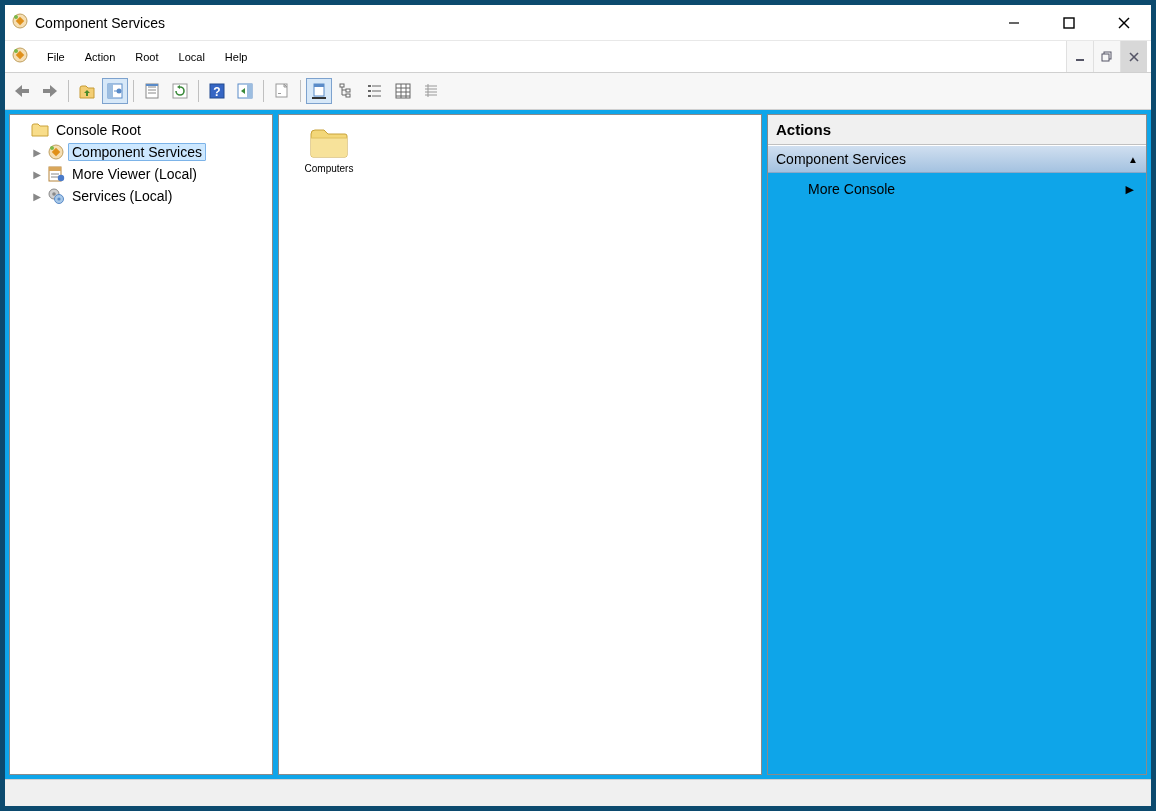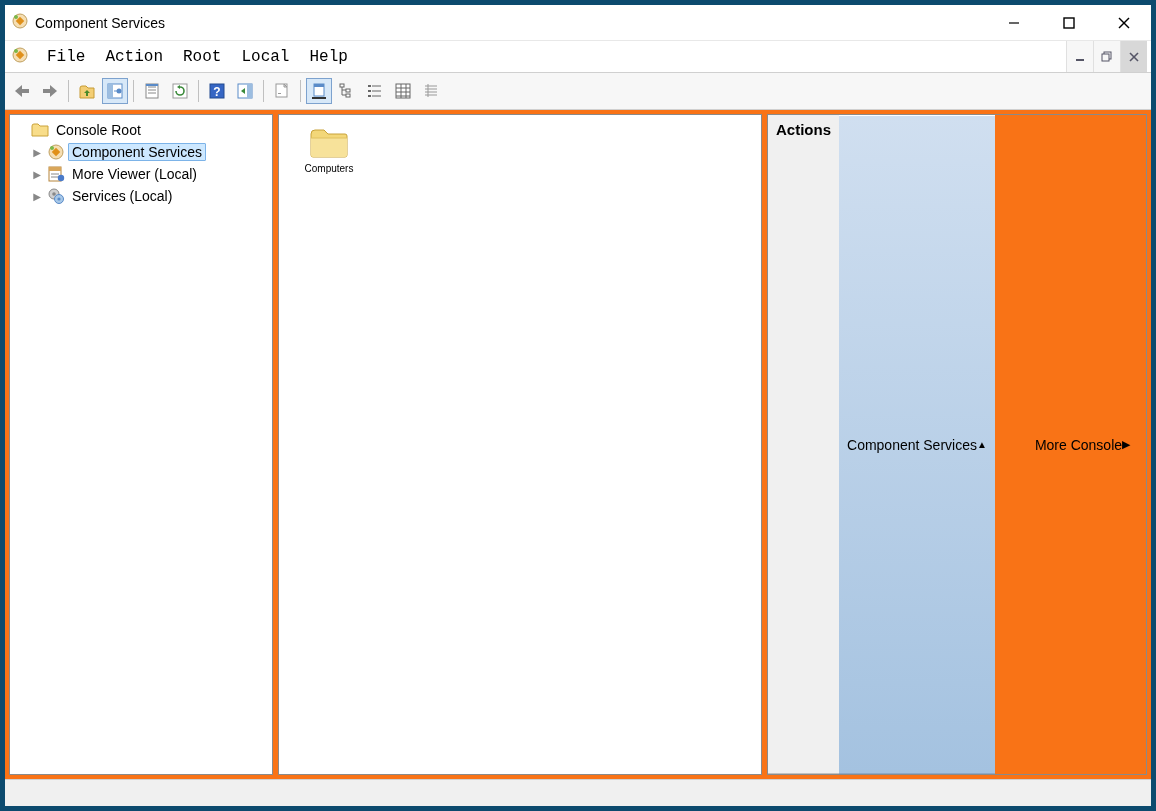--- a/index.html
+++ b/index.html
@@ -51,24 +51,23 @@
   .menubar {
     height: 31px;
     display: flex;
     align-items: center;
     padding: 0 4px;
     border-bottom: 1px solid #d0d0d0;
     background: #fff;
   }
   .menubar .app-icon { margin-right: 8px; margin-left:2px;}
   .menubar .menu-item {
-    font-size: 16px;
+    font-size: 11px;
     padding: 4px 10px;
     cursor: default;
-    font-family: Liberation Mono, monospace;
   }
   .mdi-controls {
     margin-left: auto;
     display: flex;
     border-left: 1px solid #e0e0e0;
     height: 100%;
   }
   .mdi-controls .mdi {
     width: 26px;
     height: 100%;
@@ -108,32 +107,32 @@
     height: 22px;
     background: #c0c0c0;
     margin: 0 3px;
   }
   
   .main {
     flex: 1;
     display: flex;
     padding: 4px;
     gap: 5px;
-    background: #f97316;
+    background: #0ea5e9;
     min-height: 0;
   }
   .panel {
     border: 1px solid #8a8a8a;
     background: #ffffff;
     box-sizing: border-box;
     overflow: hidden;
   }
   .tree-panel { width: 264px; }
   .content-panel { flex: 1; }
-  .actions-panel { width: 378px; border:1px solid #8a8a8a; display:flex; flex-direction:row;}
+  .actions-panel { width: 378px; border:1px solid #8a8a8a; display:flex; flex-direction:column;}
   
   .tree { padding: 4px 0; font-size: 14px; }
   .tree-row {
     display: flex;
     align-items: center;
     height: 22px;
     padding-left: 4px;
     gap: 2px;
   }
   .tree-row .expander {

